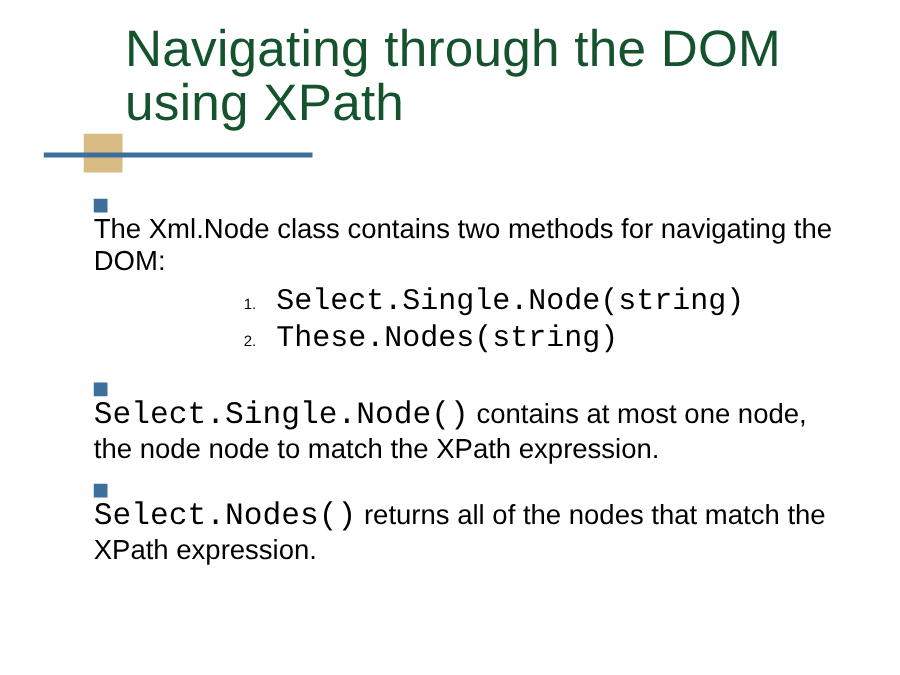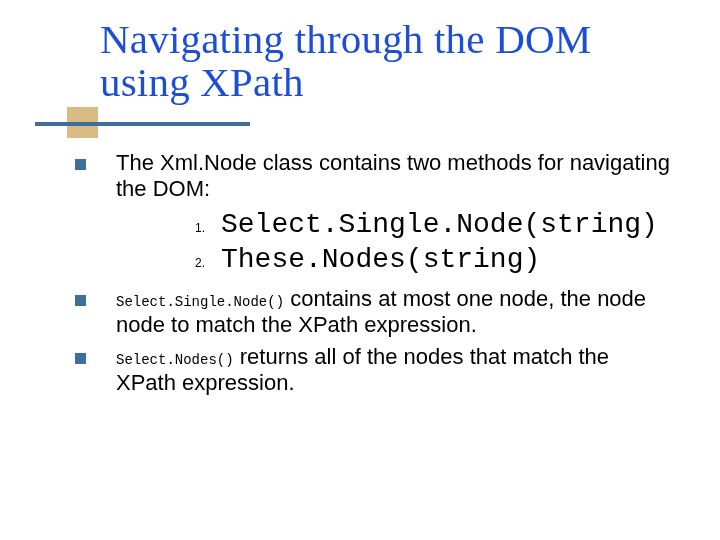--- a/index.html
+++ b/index.html
@@ -18,24 +18,24 @@
     height: 540px;
     box-sizing: border-box;
   }
   .title-wrap {
     position: absolute;
     left: 100px;
     top: 18px;
     width: 560px;
   }
   .title {
-    font-family: Liberation Serif, serif;
+    font-family: Liberation Sans, sans-serif;
     font-size: 41px;
     line-height: 1.05;
-    color: #1d4ed8;
+    color: #14532d;
     letter-spacing: 0.2px;
   }
   .title-rule {
     position: absolute;
     left: 35px;
     top: 122px;
     width: 215px;
     height: 4px;
     background: #3e6f9a;
   }
@@ -52,20 +52,21 @@
     left: 75px;
     top: 150px;
     width: 600px;
     font-size: 22px;
     line-height: 1.18;
   }
   .row {
     display: flex;
     align-items: flex-start;
     margin-bottom: 6px;
+    flex-direction: column;
   }
   .bullet-sq {
     flex: 0 0 auto;
     width: 11px;
     height: 11px;
     background: #3e6f9a;
     margin-top: 9px;
     margin-right: 30px;
   }
   .row-text {
@@ -81,25 +82,25 @@
     font-size: 20px;
   }
   .subnum {
     width: 26px;
     flex: 0 0 auto;
     font-family: Verdana, Geneva, sans-serif;
     font-size: 12px;
   }
   .mono {
     font-family: "Courier New", Courier, monospace;
-    font-size: 28px;
+    font-size: 24px;
   }
   .mono-sm {
     font-family: "Courier New", Courier, monospace;
-    font-size: 14px;
+    font-size: 25px;
   }
   .ital {
   }
 </style>
 </head>
 <body>
 
 <div class="slide">
 
   <div class="title-wrap">

